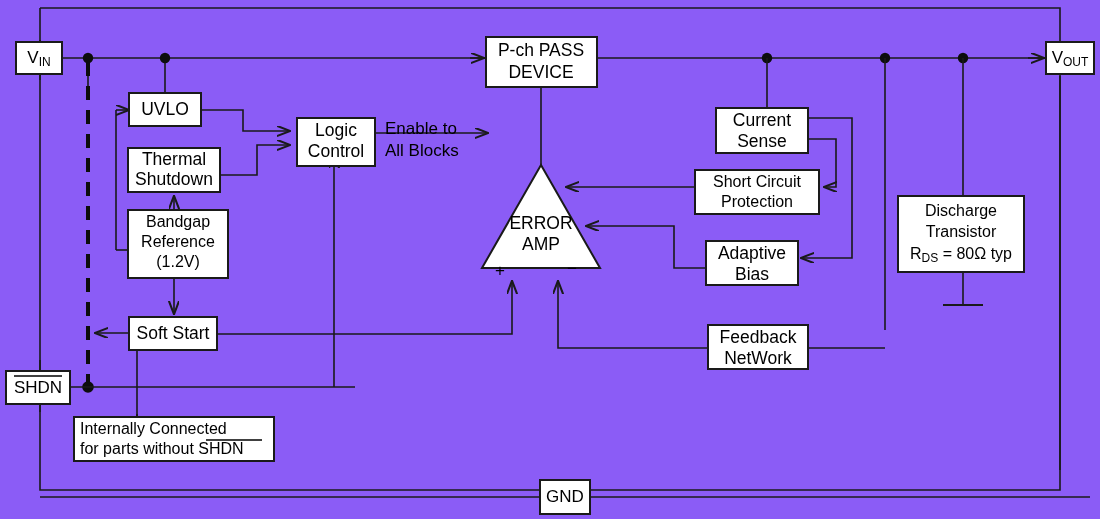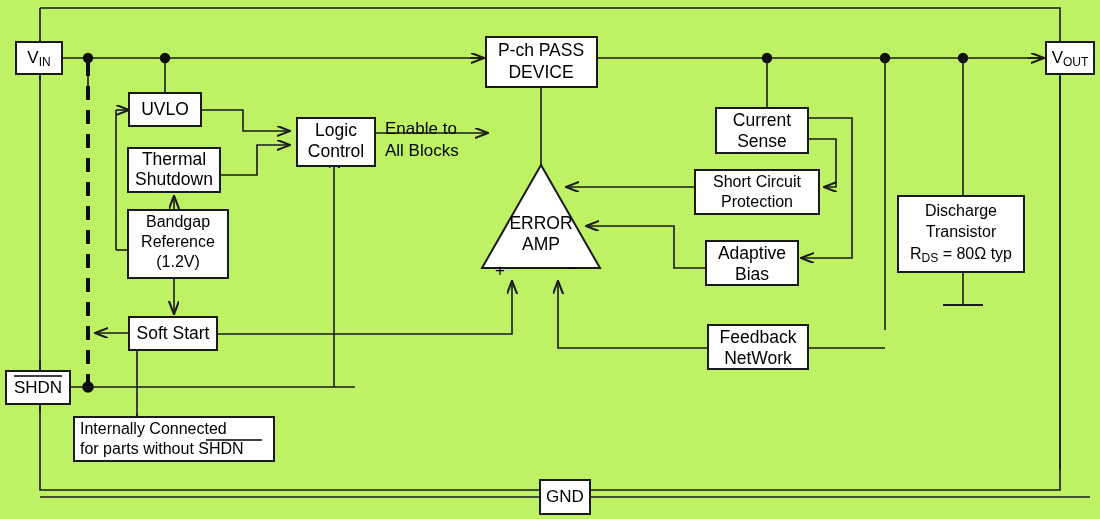--- a/index.html
+++ b/index.html
@@ -7,21 +7,21 @@
     padding: 0;
     background: #ffffff;
   }
   body {
     font-family: "Liberation Sans", sans-serif;
   }
   #diagram-root {
     position: relative;
     width: 1100px;
     height: 519px;
-    background: #bef264;
+    background: #8b5cf6;
     overflow: hidden;
   }
   svg#diagram-svg {
     position: absolute;
     left: 0;
     top: 0;
     width: 1100px;
     height: 519px;
   }
   .wire {

